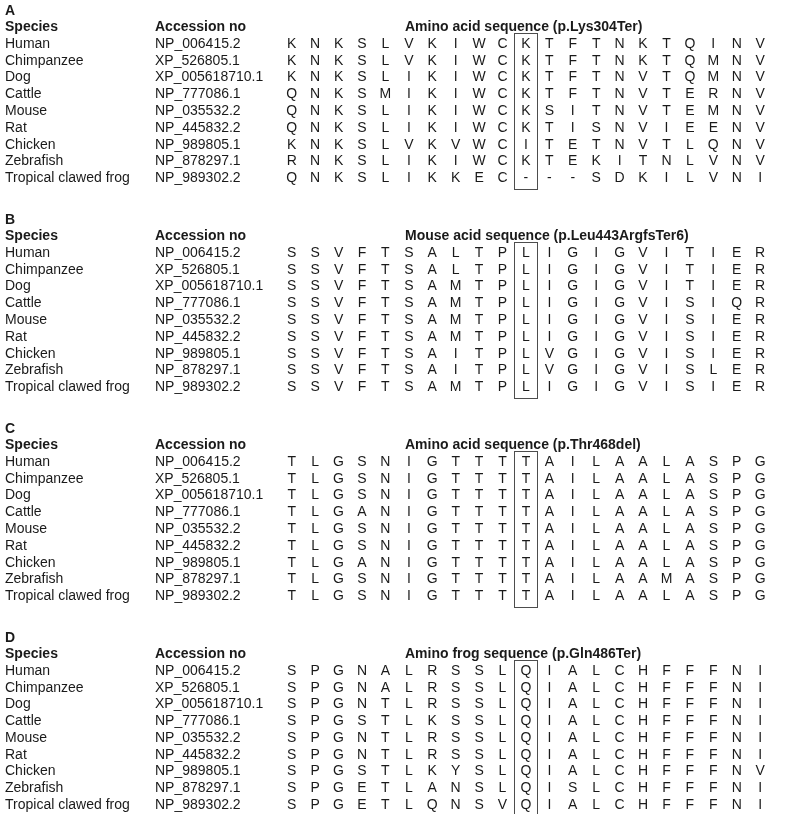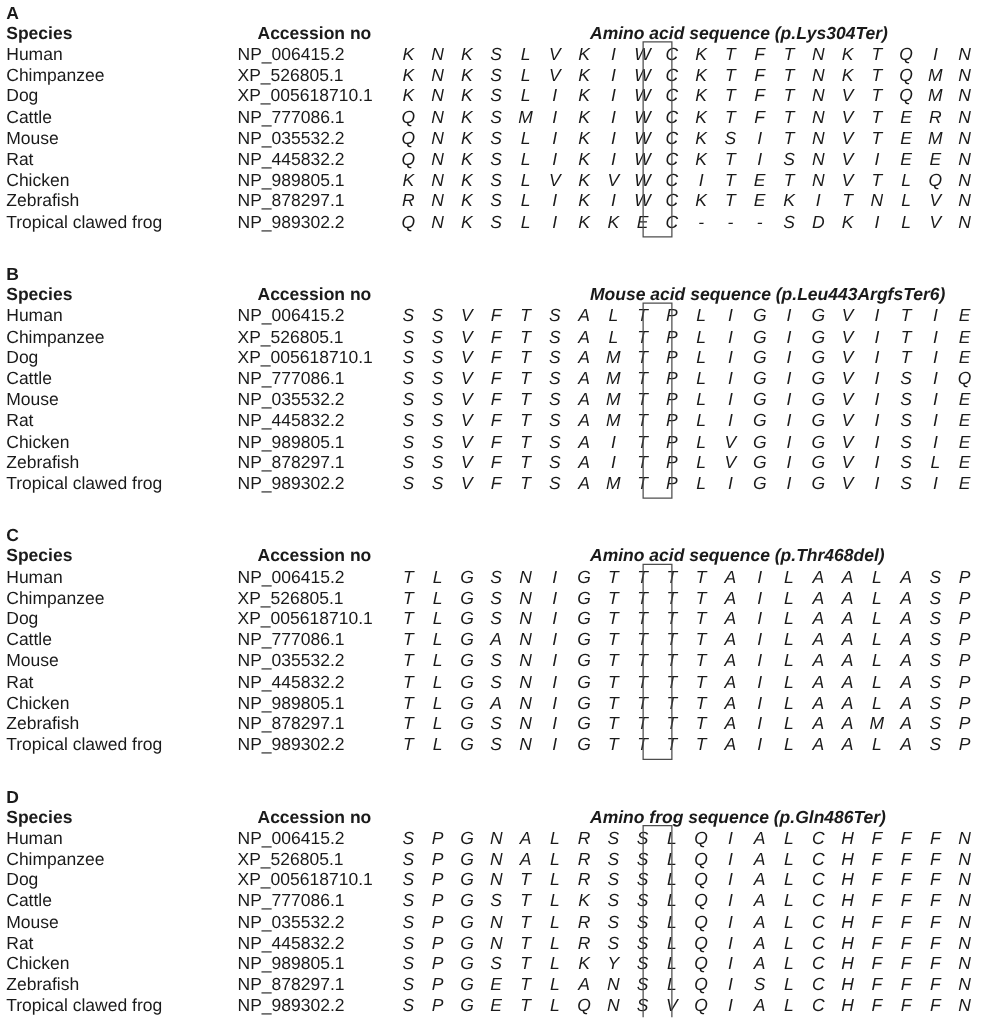--- a/index.html
+++ b/index.html
@@ -21,24 +21,24 @@
     height: 16px;
     line-height: 16px;
   }
   .row {
     display: flex;
     height: 16.8px;
     line-height: 16.8px;
     font-size: 14px;
     white-space: nowrap;
   }
-  .header-row { font-weight: bold; gap: 16px; }
+  .header-row { font-weight: bold; }
   .col-species { width: 150px; flex: none; }
-  .col-accession { width: 125px; flex: none; margin-left: 35px; }
-  .col-seq { width: 492px; flex: none; display: flex; font-style: italic; }
+  .col-accession { width: 125px; flex: none; }
+  .col-seq { width: 492px; flex: none; display: flex; }
   .seq-header {
     display: block;
     padding-left: 125px;
     box-sizing: border-box;
     white-space: nowrap;
   }
   .aa {
     width: 23.43px;
     flex: none;
     text-align: center;

